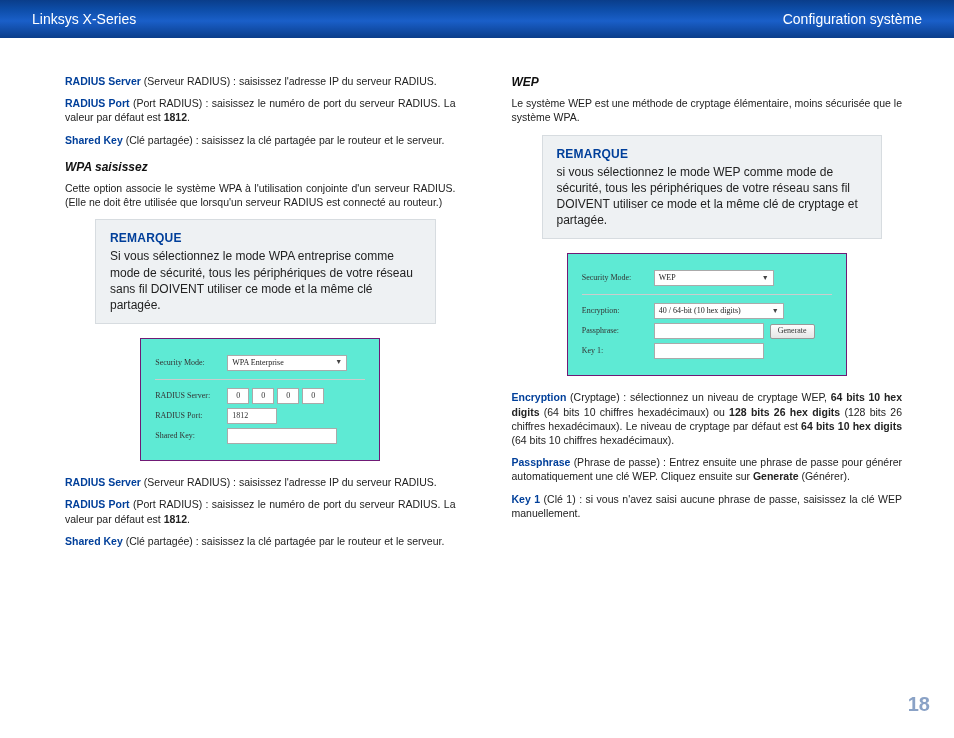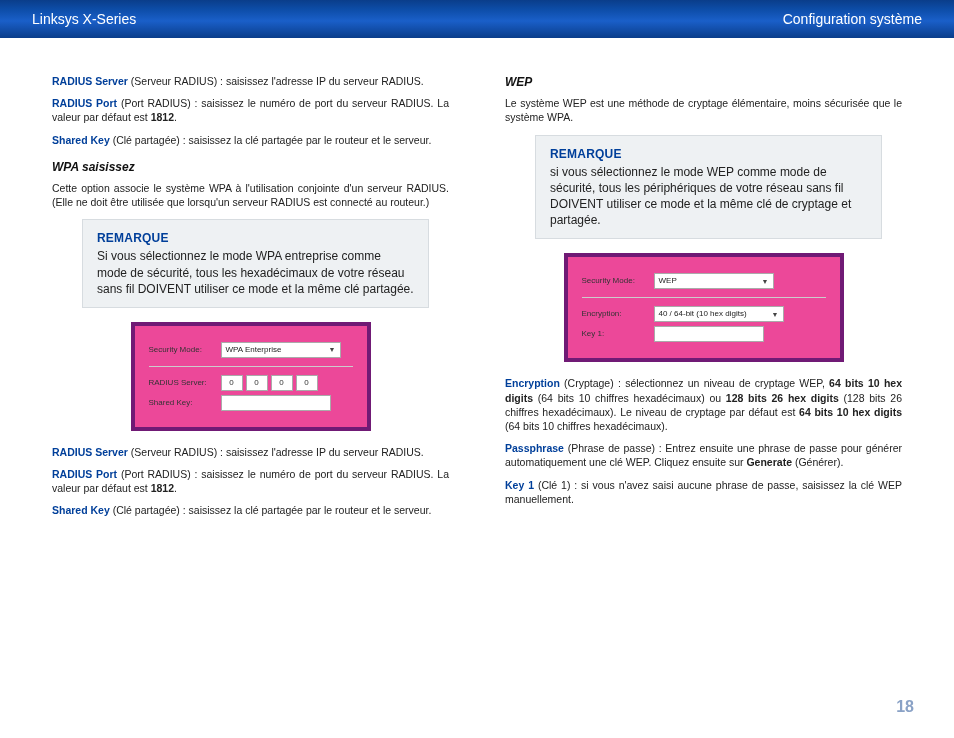--- a/index.html
+++ b/index.html
@@ -22,20 +22,21 @@
     justify-content: space-between;
     align-items: center;
     padding: 0 32px;
     font-size: 14px;
     font-weight: 300;
   }
   .page {
     display: flex;
     padding: 36px 52px 20px 52px;
     gap: 56px;
+    margin-left: 13px;
   }
   .col { flex: 1; min-width: 0; }
   .para { margin: 0 0 8px 0; text-align: justify; }
   .term { color: #003f9a; font-weight: bold; }
   .bold { font-weight: bold; }
   .section-title {
     font-style: italic;
     font-weight: bold;
     color: #111;
     font-size: 12px;
@@ -48,25 +49,25 @@
     margin: 10px 20px 14px 30px;
     font-size: 12px;
   }
   .note-title {
     color: #003f9a;
     font-weight: bold;
     margin-bottom: 2px;
     letter-spacing: 0.2px;
   }
   .figure {
-    border: 4px solid #701a75;
-    background: #ec4899;
+    border: 1px solid #701a75;
+    background: #5eead4;
     margin: 10px auto 14px auto;
     padding: 12px 14px;
-    font-family: Liberation Sans, sans-serif;
+    font-family: Liberation Serif, serif;
     font-size: 8px;
     color: #333;
   }
   .figure-a { width: 240px; }
   .figure-b { width: 280px; }
   .frow { display: flex; align-items: center; margin: 4px 0; }
   .flab { width: 72px; }
   .fselect {
     border: 1px solid #aaa;
     height: 16px;
@@ -95,23 +96,23 @@
     border: 1px solid #999;
     background: linear-gradient(#fdfdfd,#e6e6e6);
     padding: 1px 7px;
     font-size: 8px;
     border-radius: 2px;
     margin-left: 6px;
   }
   .page-num {
     position: absolute;
     bottom: 20px;
-    right: 40px;
+    right: 24px;
     color: #8aa2c6;
-    font-size: 16px;
+    font-size: 20px;
     font-weight: bold;
   }
 </style>
 </head>
 <body>
 
 <div class="header">
   <span>Linksys X-Series</span>
   <span>Configuration système</span>
 </div>
@@ -128,21 +129,21 @@
     </p>
     <p class="para">
       <span class="term">Shared Key</span><span> (Clé partagée) : saisissez la clé partagée par le routeur et le serveur.</span>
     </p>
 
     <div class="section-title">WPA saisissez</div>
     <p class="para">Cette option associe le système WPA à l'utilisation conjointe d'un serveur RADIUS. (Elle ne doit être utilisée que lorsqu'un serveur RADIUS est connecté au routeur.)</p>
 
     <div class="note-box">
       <div class="note-title">REMARQUE</div>
-      <div>Si vous sélectionnez le mode WPA entreprise comme mode de sécurité, tous les hexadécimaux de votre réseau sans fil DOIVENT utiliser ce mode et la même clé partagée.</div>
+      <div>Si vous sélectionnez le mode WPA entreprise comme mode de sécurité, tous les périphériques de votre réseau sans fil DOIVENT utiliser ce mode et la même clé partagée.</div>
     </div>
 
     <div class="figure figure-a">
       <div class="frow">
         <span class="flab">Security Mode:</span>
         <span class="fselect" style="width:120px;gap:14px;">
           <span>WPA Enterprise</span>
           <span class="caret">▼</span>
         </span>
       </div>
@@ -150,20 +151,24 @@
       <div class="frow">
         <span class="flab">RADIUS Server:</span>
         <span class="ip-group">
           <span class="finput">0</span>
           <span class="finput">0</span>
           <span class="finput">0</span>
           <span class="finput">0</span>
         </span>
       </div>
       <div class="frow">
+        <span class="flab">RADIUS Port:</span>
+        <span class="finput" style="width:50px;">1812</span>
+      </div>
+      <div class="frow">
         <span class="flab">Shared Key:</span>
         <span class="finput" style="width:110px;"></span>
       </div>
     </div>
 
     <p class="para">
       <span class="term">RADIUS Server</span><span>  (Serveur RADIUS) : saisissez l'adresse IP du serveur RADIUS.</span>
     </p>
     <p class="para">
       <span class="term">RADIUS Port</span><span> (Port RADIUS) : saisissez le numéro de port du serveur RADIUS. La valeur par défaut est </span><span class="bold">1812</span><span>.</span>
@@ -193,20 +198,25 @@
       </div>
       <hr class="hr">
       <div class="frow">
         <span class="flab">Encryption:</span>
         <span class="fselect" style="width:130px;">
           <span>40 / 64-bit (10 hex digits)</span>
           <span class="caret">▼</span>
         </span>
       </div>
       <div class="frow">
+        <span class="flab">Passphrase:</span>
+        <span class="finput" style="width:110px;"></span>
+        <span class="btn">Generate</span>
+      </div>
+      <div class="frow">
         <span class="flab">Key 1:</span>
         <span class="finput" style="width:110px;"></span>
       </div>
     </div>
 
     <p class="para">
       <span class="term">Encryption</span><span> (Cryptage) : sélectionnez un niveau de cryptage WEP, </span><span class="bold">64 bits 10 hex digits</span><span> (64 bits 10 chiffres hexadécimaux) ou </span><span class="bold">128 bits 26 hex digits</span><span> (128 bits 26 chiffres hexadécimaux). Le niveau de cryptage par défaut est </span><span class="bold">64 bits 10 hex digits</span><span> (64 bits 10 chiffres hexadécimaux).</span>
     </p>
 
     <p class="para">

